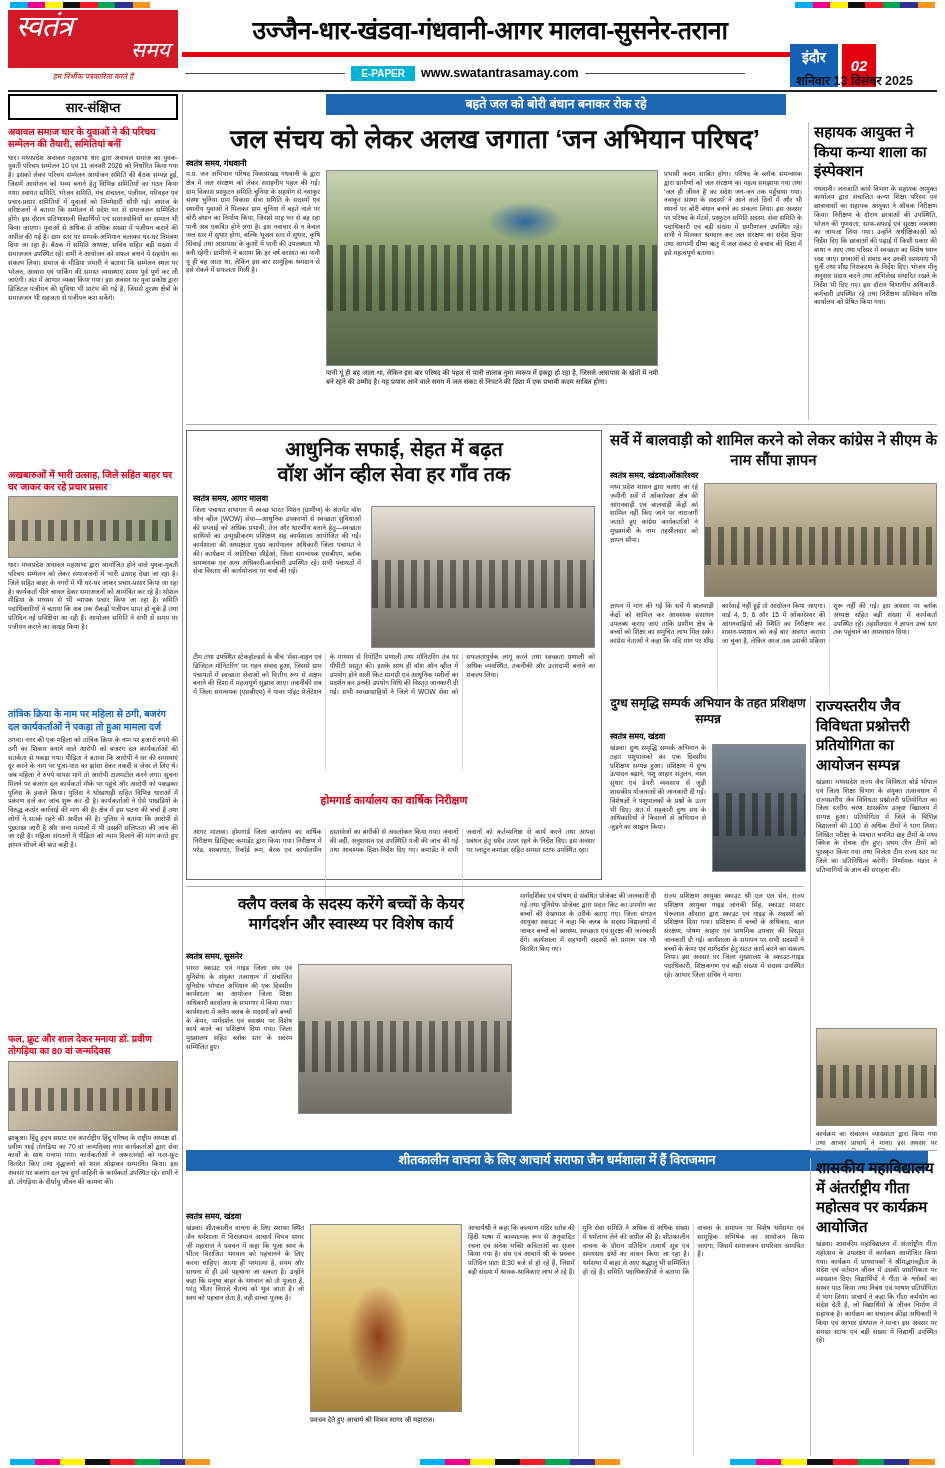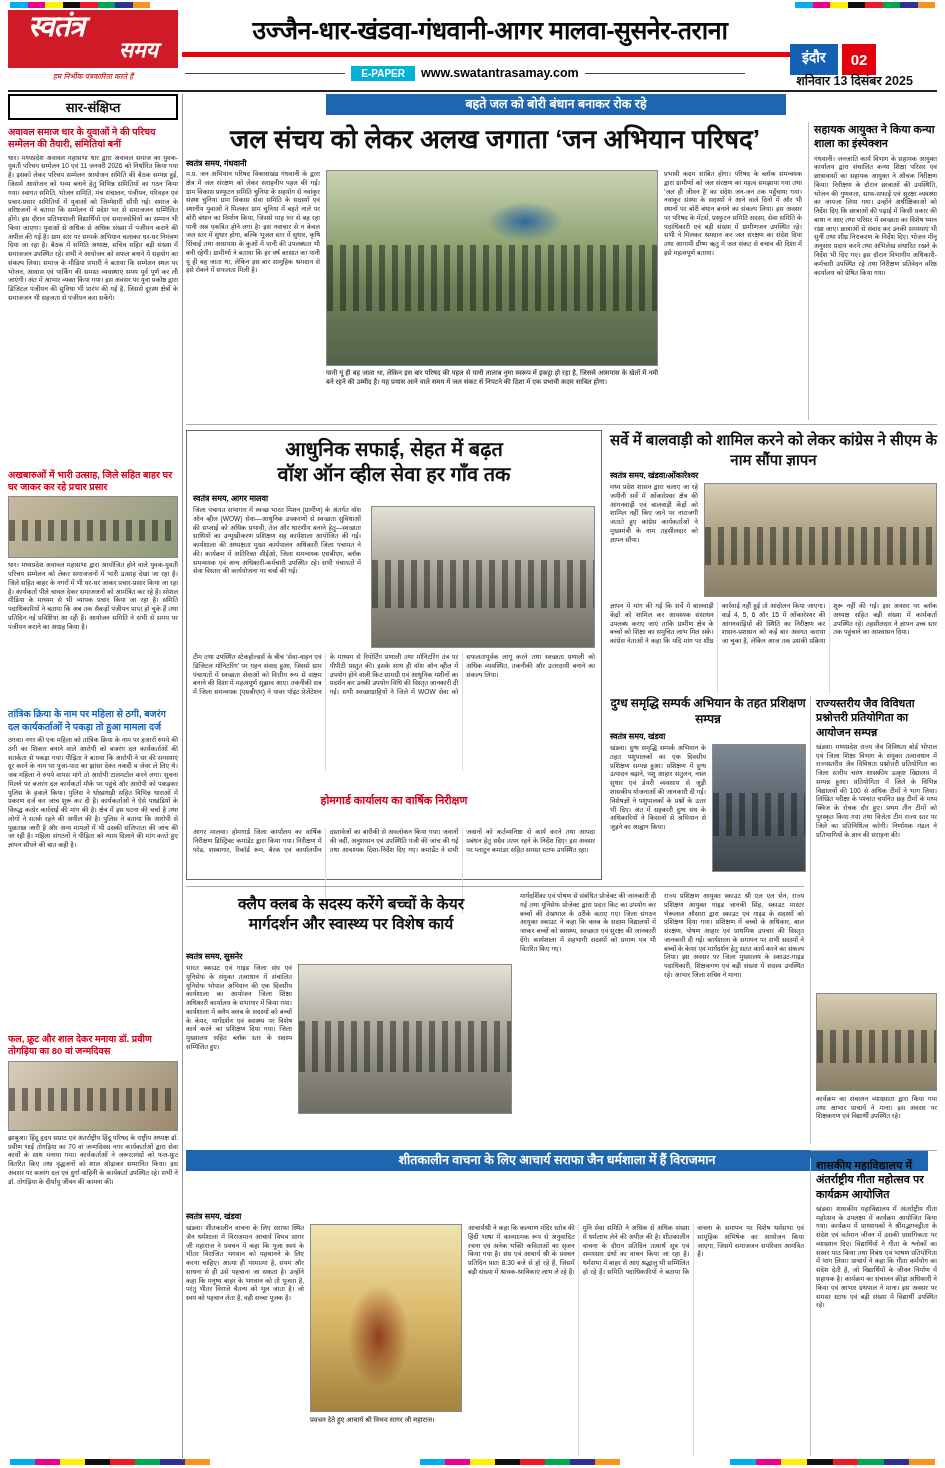--- a/index.html
+++ b/index.html
@@ -12,46 +12,46 @@
   .abs { position: absolute; }
   
   .regbar { position:absolute; display:flex; height:6px; overflow:hidden; }
   .regbar span { flex:1; }
   .regbar span:nth-child(1){background:#00aeef}.regbar span:nth-child(2){background:#ec008c}
   .regbar span:nth-child(3){background:#fff200}.regbar span:nth-child(4){background:#111}
   .regbar span:nth-child(5){background:#ed1c24}.regbar span:nth-child(6){background:#00a651}
   .regbar span:nth-child(7){background:#2e3192}.regbar span:nth-child(8){background:#f7941d}
   
   .logo-box { position:absolute; left:8px; top:10px; width:170px; height:58px;
-    background:#d11a28; color:#fff; font-weight:bold; font-style:italic;
-    padding:2px 20px; line-height:1.0; }
+    background:#d11a28; color:#fff; font-weight:normal; font-style:italic;
+    padding:2px 8px; line-height:1.0; }
   .logo-top { font-size:29px; letter-spacing:-1px; }
   .logo-bottom { font-size:21px; text-align:right; margin-top:-2px; }
   .tagline { position:absolute; left:8px; top:71px; width:170px; text-align:center;
     font-size:7.5px; font-style:italic; color:#b30000; }
   .regions { position:absolute; left:170px; top:12px; width:640px; text-align:center;
     font-size:25px; font-weight:800; letter-spacing:-0.5px; white-space:nowrap; color:#0a0a0a; }
   .regions-rule { position:absolute; left:182px; top:52px; width:620px; height:5px; background:#e3000f; }
   .epaper-row { position:absolute; left:185px; top:64px; width:560px; height:18px;
     display:flex; align-items:center; gap:6px; }
   .epaper-row .line { flex:1; border-top:1px solid #444; }
   .epaper-badge { background:#00b2d6; color:#fff; font-weight:bold; font-size:10px; padding:2px 10px; }
   .website { font-weight:bold; font-size:12.5px; color:#000; }
   .edition-row { position:absolute; left:790px; top:44px; display:flex; gap:4px; }
   .edition { background:#1461b4; color:#fff; font-weight:bold; font-size:14px; padding:3px 12px; }
-  .pageno { background:#e3000f; color:#fff; font-weight:bold; font-size:15px; padding:7px 9px; }
+  .pageno { background:#e3000f; color:#fff; font-weight:bold; font-size:15px; padding:13px 9px;font-style:italic; }
   .dateline { position:absolute; left:772px; top:72px; width:165px; text-align:center;
     font-weight:bold; font-size:12.5px; }
   .mast-rule { position:absolute; left:8px; top:90px; width:929px; height:2px; background:#222; }
   
   .t6 { font-size:6.6px; line-height:1.33; text-align:justify; overflow:hidden; color:#1a1a1a; }
   .cap { font-size:6.8px; line-height:1.3; text-align:justify; color:#0c0c0c; overflow:hidden; }
   .byl { font-size:8px; font-weight:bold; color:#000; }
   .red { color:#d6001c; } .blue { color:#1565c0; }
-  .h-sm { font-size:11px; font-weight:bold; line-height:1.3; color:#0a0a0a; }
+  .h-sm { font-size:15px; font-weight:bold; line-height:1.3; color:#0a0a0a; }
   .banner { background:#1e66b0; color:#fff; font-weight:bold; text-align:center;
     font-size:12.5px; line-height:21px; height:21px; overflow:hidden; }
   .hr { position:absolute; border-top:1px solid #aaa; }
   .vr { position:absolute; border-left:1px solid #999; }
   .cols-3 { column-count:3; column-gap:8px; column-rule:1px solid #d9d9d9; }
   
   .sidebar { position:absolute; left:8px; top:94px; width:170px; height:1366px; overflow:hidden; }
   .sb-header { border:2px solid #000; font-weight:bold; font-size:13px; text-align:center;
     padding:2px 0; margin-bottom:6px; }
   .sb-head { font-size:9.5px; font-weight:bold; line-height:1.3; margin:5px 0 3px 0; }

